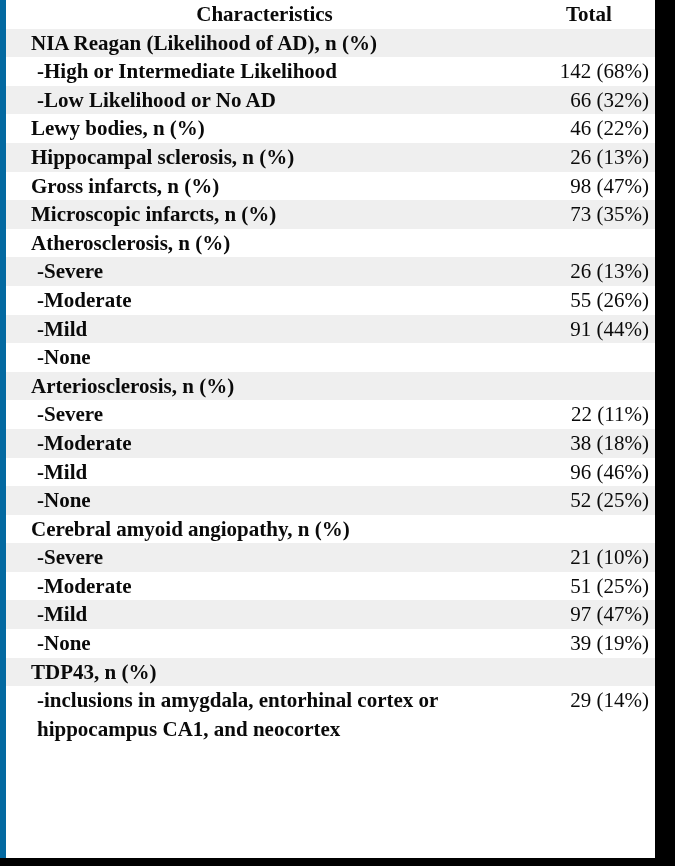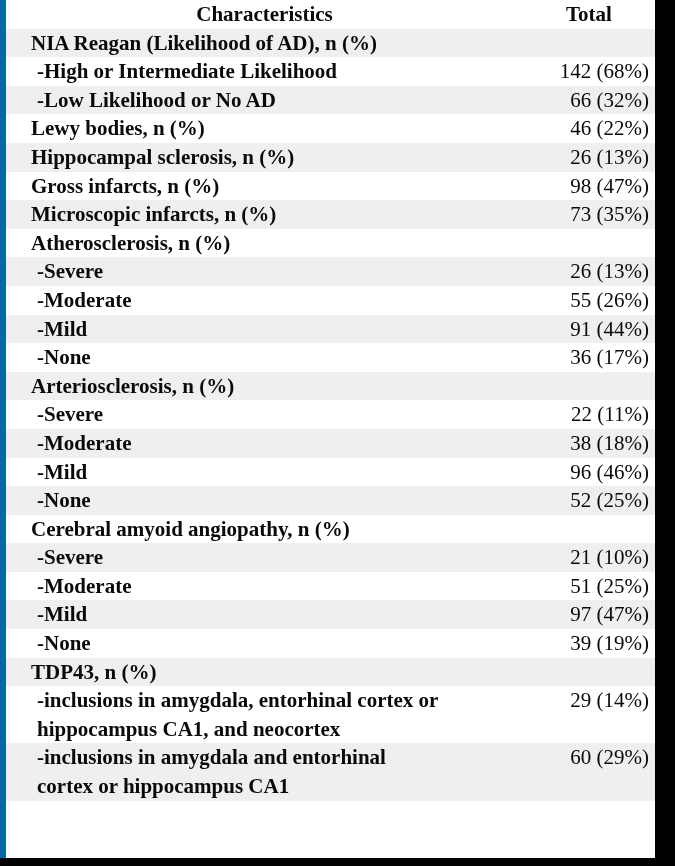--- a/index.html
+++ b/index.html
@@ -107,21 +107,20 @@
         <div class="row">
           <div class="label-cell indent">-Moderate</div>
           <div class="value-cell">55 (26%)</div>
         </div>
         <div class="row shaded">
           <div class="label-cell indent">-Mild</div>
           <div class="value-cell">91 (44%)</div>
         </div>
         <div class="row">
           <div class="label-cell indent">-None</div>
-          <div class="value-cell">36 (17%)</div>
         </div>
         <div class="row shaded">
           <div class="label-cell">Arteriosclerosis, n (%)</div>
           <div class="value-cell"></div>
         </div>
         <div class="row">
           <div class="label-cell indent">-Severe</div>
           <div class="value-cell">22 (11%)</div>
         </div>
         <div class="row shaded">
@@ -158,20 +157,15 @@
         </div>
         <div class="row shaded">
           <div class="label-cell">TDP43, n (%)</div>
           <div class="value-cell"></div>
         </div>
         <div class="row">
           <div class="label-cell indent">-inclusions in amygdala, entorhinal cortex or
 hippocampus CA1, and neocortex</div>
           <div class="value-cell">29 (14%)</div>
         </div>
-        <div class="row shaded">
-          <div class="label-cell indent">-inclusions in amygdala and entorhinal
-cortex or hippocampus CA1</div>
-          <div class="value-cell">60 (29%)</div>
-        </div>
       </div>
   </div>
 </div>
 
 </body></html>

